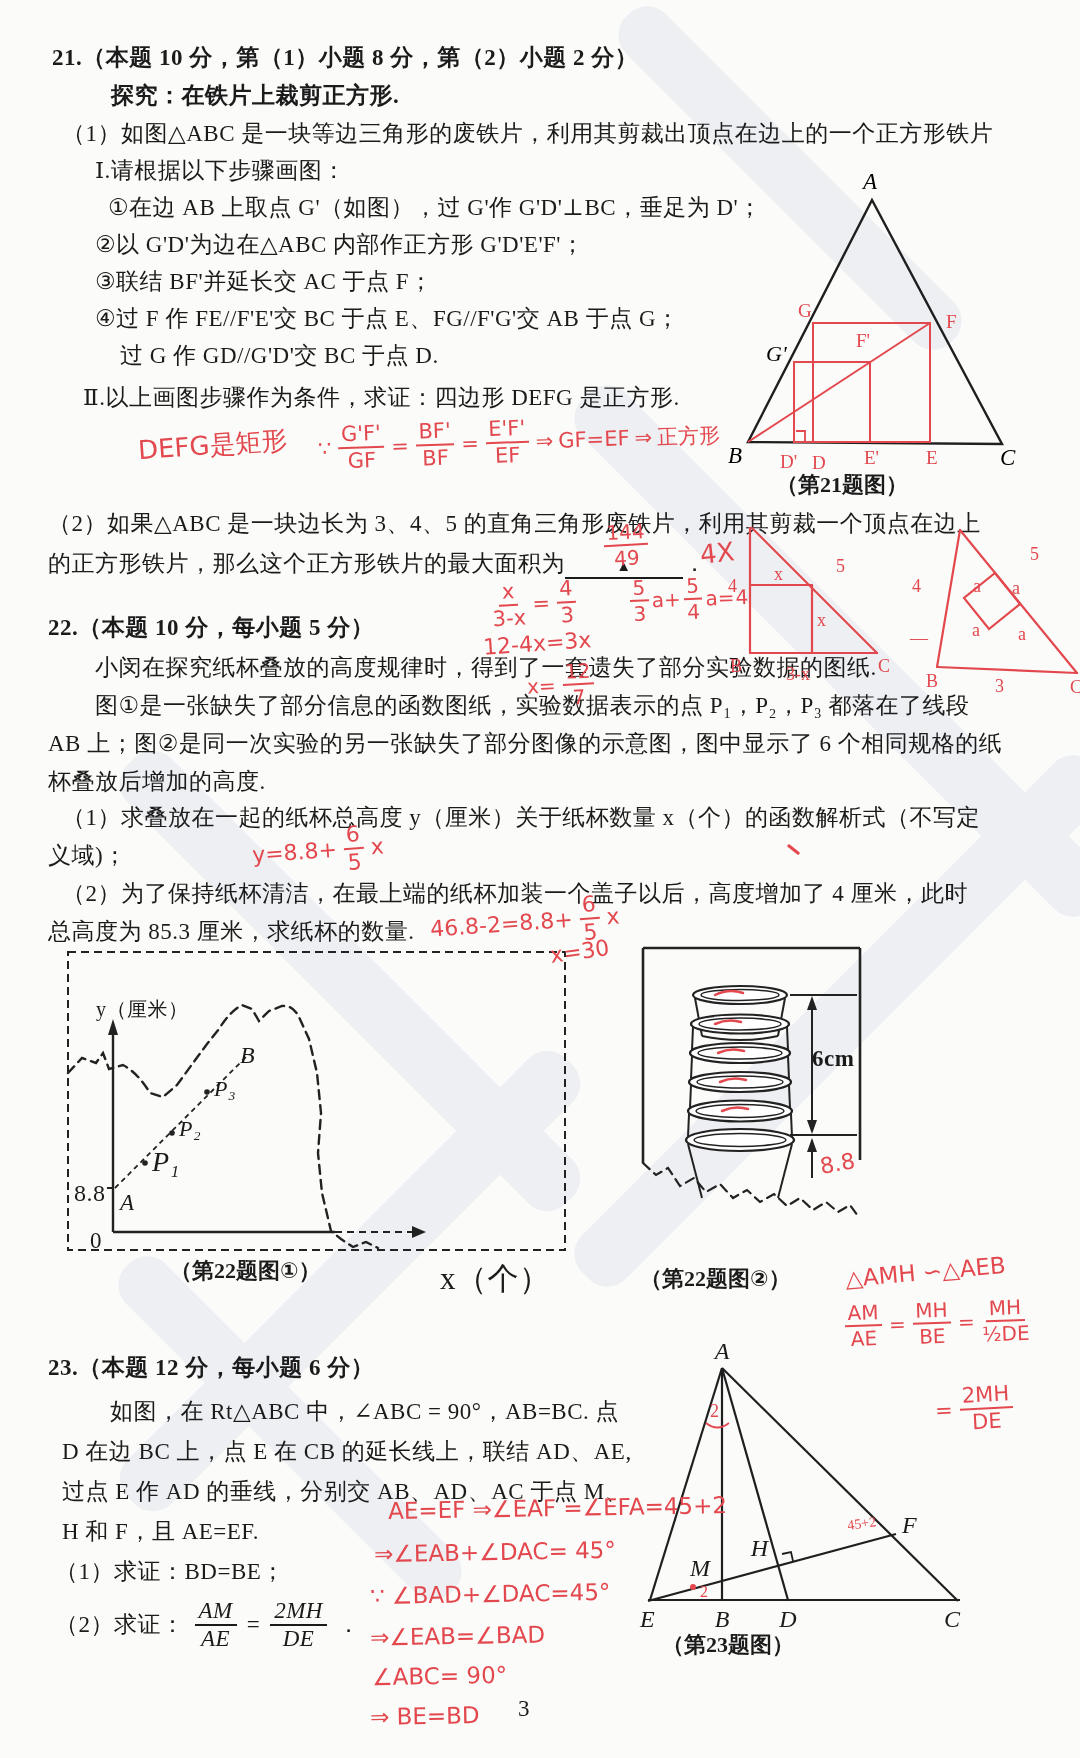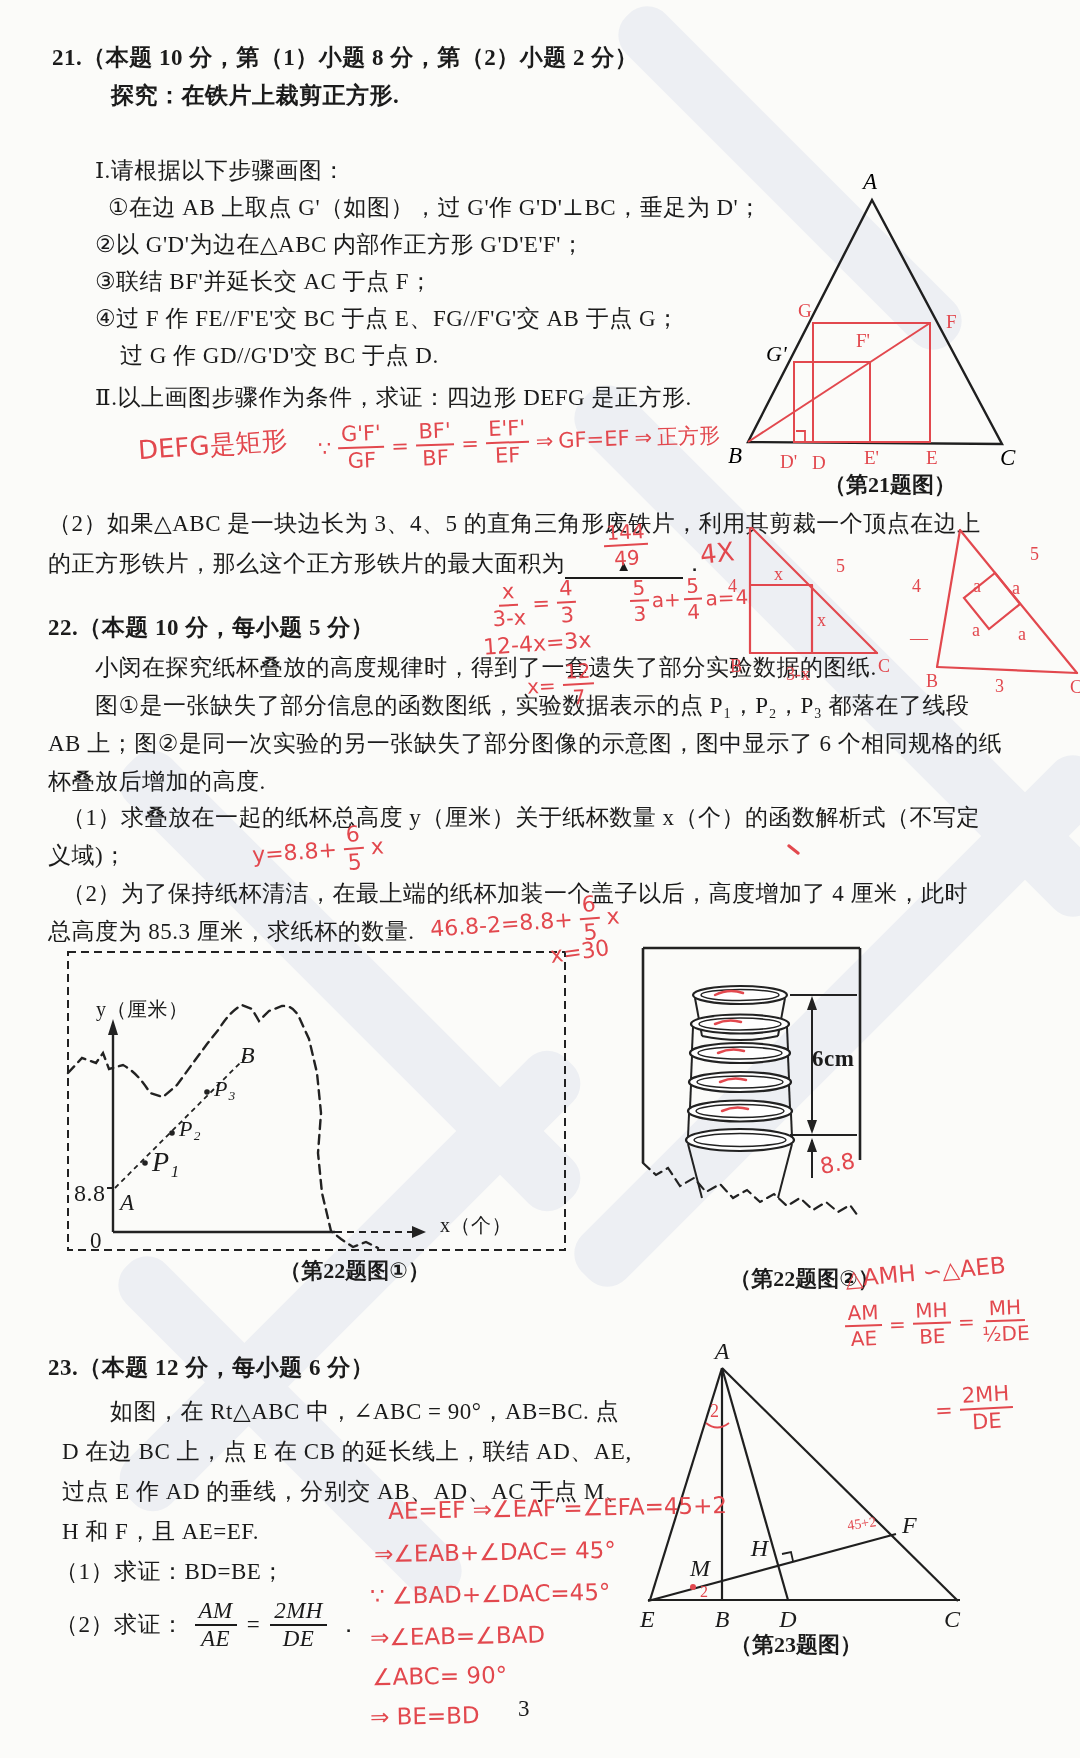--- a/index.html
+++ b/index.html
@@ -2,21 +2,21 @@
 <html><head>
 <meta charset="utf-8">
 <style>
   html,body{margin:0;padding:0;background:#9a9a9a}
   .page{position:relative;width:1080px;height:1758px;margin:0 auto;background:#fbfbf9;
         overflow:hidden;font-family:"Liberation Serif","DejaVu Serif","DejaVu Sans",serif;color:#1b1b1b}
   .wm{position:absolute;background:#edeff3;border-radius:26px;z-index:0}
   .t{position:absolute;white-space:nowrap;font-size:23px;z-index:2;letter-spacing:.5px}
   .b{font-weight:bold}
   .it{font-style:italic}
-  .cap{position:absolute;font-weight:bold;font-size:22px;text-align:right;z-index:2;white-space:nowrap}
+  .cap{position:absolute;font-weight:bold;font-size:22px;text-align:left;z-index:2;white-space:nowrap}
   .red{position:absolute;color:#e2484e;font-family:"DejaVu Sans","Liberation Sans",sans-serif;
        z-index:3;white-space:nowrap;line-height:1.05}
   .row{display:flex;align-items:center;gap:5px}
   .fr{display:inline-flex;flex-direction:column;align-items:center;vertical-align:middle;line-height:1;margin:0 2px}
   .fr .n{border-bottom:2px solid currentColor;padding:0 3px 2px}
   .fr .d{padding-top:2px}
   .prfr{display:inline-flex;flex-direction:column;align-items:center;vertical-align:middle;line-height:1.1;margin:0 5px;font-style:italic}
   .prfr .n{border-bottom:2px solid #1b1b1b;padding:0 4px 1px}
   .blankline{display:inline-block;width:118px;border-bottom:2px solid #1b1b1b;text-align:center;
              font-size:15px;vertical-align:baseline;line-height:1.4}
@@ -31,27 +31,28 @@
 
   <div class="wm" style="left:40px;top:950px;width:620px;height:62px;transform:rotate(45deg)"></div>
   <div class="wm" style="left:40px;top:1250px;width:620px;height:62px;transform:rotate(-45deg)"></div>
   <div class="wm" style="left:480px;top:620px;width:720px;height:62px;transform:rotate(45deg)"></div>
   <div class="wm" style="left:480px;top:990px;width:720px;height:62px;transform:rotate(-45deg)"></div>
   <div class="wm" style="left:560px;top:150px;width:460px;height:56px;transform:rotate(45deg)"></div>
   <div class="wm" style="left:60px;top:1400px;width:460px;height:56px;transform:rotate(45deg)"></div>
 
   <div class="t b" style="left:52px;top:42px">21.（本题 10 分，第（1）小题 8 分，第（2）小题 2 分）</div>
   <div class="t b" style="left:111px;top:80px">探究：在铁片上裁剪正方形.</div>
+  <div class="t" style="left:62px;top:118px">（1）如图△ABC 是一块等边三角形的废铁片，利用其剪裁出顶点在边上的一个正方形铁片</div>
   <div class="t" style="left:95px;top:155px">Ⅰ.请根据以下步骤画图：</div>
   <div class="t" style="left:108px;top:192px">①在边 AB 上取点 G'（如图），过 G'作 G'D'⊥BC，垂足为 D'；</div>
   <div class="t" style="left:95px;top:229px">②以 G'D'为边在△ABC 内部作正方形 G'D'E'F'；</div>
   <div class="t" style="left:95px;top:266px">③联结 BF'并延长交 AC 于点 F；</div>
   <div class="t" style="left:95px;top:303px">④过 F 作 FE//F'E'交 BC 于点 E、FG//F'G'交 AB 于点 G；</div>
   <div class="t" style="left:120px;top:340px">过 G 作 GD//G'D'交 BC 于点 D.</div>
-  <div class="t" style="left:95px;top:382px">Ⅱ.以上画图步骤作为条件，求证：四边形 DEFG 是正方形.</div>
+  <div class="t" style="left:83px;top:382px">Ⅱ.以上画图步骤作为条件，求证：四边形 DEFG 是正方形.</div>
 
   <div class="red" style="left:138px;top:432px;font-size:26px;transform:rotate(-4deg)">DEFG是矩形</div>
   <div class="red row" style="left:318px;top:418px;font-size:21px;transform:rotate(-2deg)">
     <span>∵</span>
     <span class="fr">
         <span class="n">G'F'</span>
         <span class="d">GF</span>
       </span>
     <span>=</span>
     <span class="fr">
@@ -205,21 +206,21 @@
     <line x1="275" y1="287" x2="352" y2="287" stroke="#222" stroke-width="2.2" stroke-dasharray="7 5"></line>
     <polygon points="352,281 366,287 352,293" fill="#222"></polygon>
     <line x1="47" y1="243" x2="53" y2="243" stroke="#222" stroke-width="2"></line>
     <line x1="55" y1="243" x2="188" y2="110" stroke="#222" stroke-width="1.8" stroke-dasharray="5 4"></line>
     <circle cx="85" cy="218" r="2.8" fill="#222"></circle>
     <circle cx="112" cy="188" r="2.8" fill="#222"></circle>
     <circle cx="147" cy="147" r="2.8" fill="#222"></circle>
     <path d="M8,128 L22,113 L36,118 L43,108 L49,124 L63,120 Q78,128 90,148 L103,152 L117,140 L133,118 L147,99 L159,84 Q170,66 182,60 L192,64 L199,76 L209,66 L222,61 Q233,60 239,72 L249,94 L257,128 L261,168 L258,208 L262,248 L271,286 L281,294 L293,302 L306,297 L318,303" fill="none" stroke="#222" stroke-width="2.4" stroke-dasharray="9 6" stroke-linecap="round"></path>
   </svg>
   <div class="t" style="left:96px;top:996px;font-size:20px">y（厘米）</div>
-  <div class="t" style="left:440px;top:1212px;font-size:20px">x（个）</div>
+  <div class="t" style="left:440px;top:1258px;font-size:31px">x（个）</div>
   <div class="t" style="left:74px;top:1180px;font-size:24px">8.8</div>
   <div class="t" style="left:90px;top:1228px;font-size:23px">0</div>
   <div class="t it" style="left:120px;top:1190px;font-size:23px">A</div>
   <div class="t it" style="left:152px;top:1146px;font-size:28px">P₁</div>
   <div class="t it" style="left:179px;top:1116px;font-size:22px">P₂</div>
   <div class="t it" style="left:214px;top:1076px;font-size:22px">P₃</div>
   <div class="t it" style="left:240px;top:1042px;font-size:24px">B</div>
   <div class="cap" style="left:170px;top:1256px;width:260px">（第22题图①）</div>
 
   <svg style="left:630px;top:940px" width="250" height="300" viewBox="0 0 250 300">

